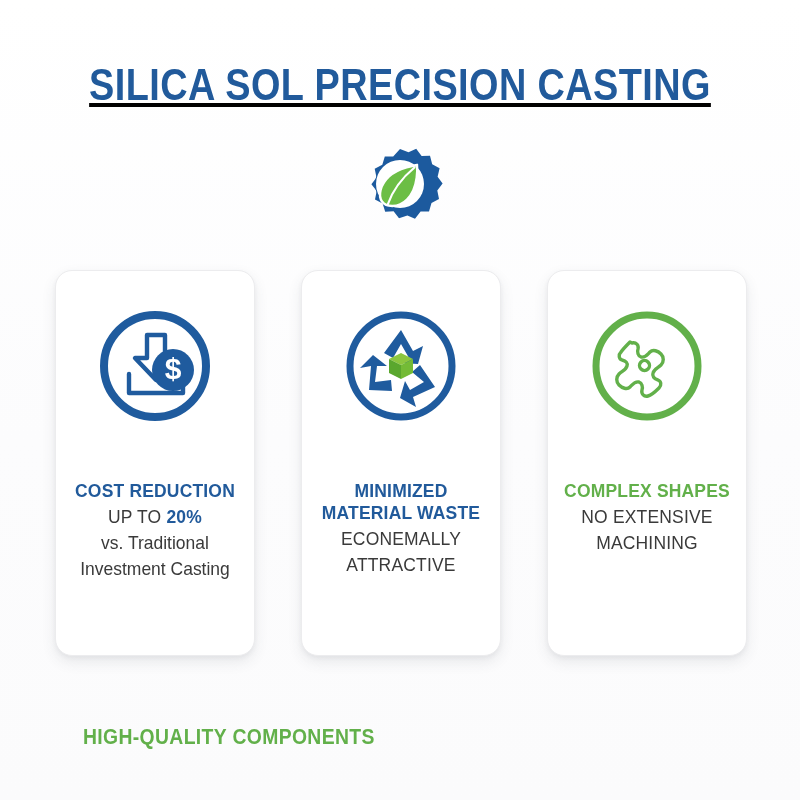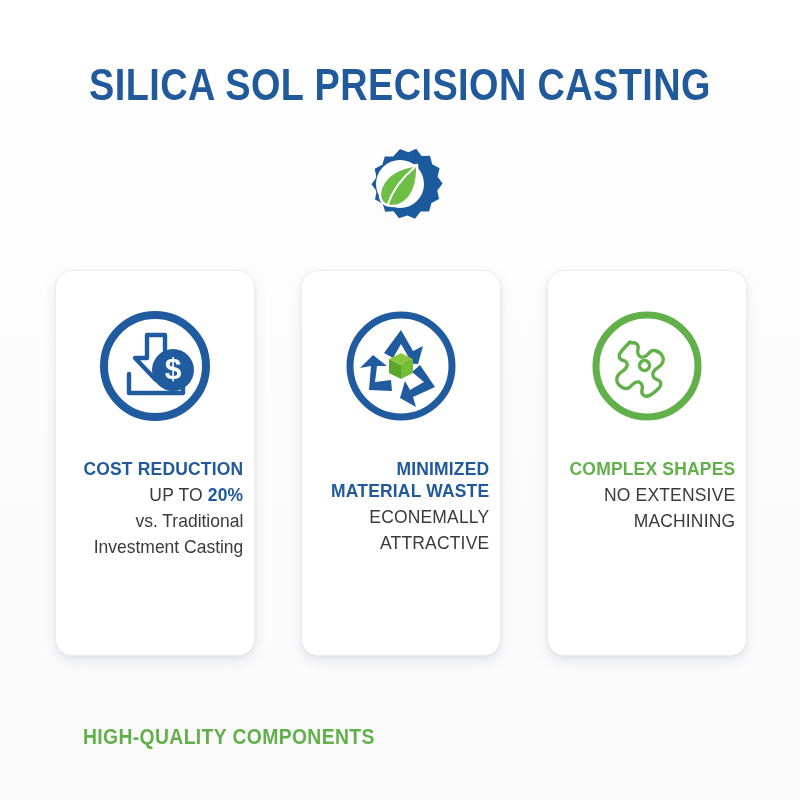--- a/index.html
+++ b/index.html
@@ -12,21 +12,21 @@
   }
   .page{
     width:800px;height:800px;
     position:relative;
     background:linear-gradient(180deg,#ffffff 0%,#fcfcfd 55%,#fbfbfc 100%);
     box-sizing:border-box;
   }
 
   
   .header{
-    position:absolute;top:62px;left:0;width:800px;text-align:center;
+    position:absolute;top:62px;left:0;width:800px;text-align:center;text-decoration:underline;
   }
   .title{
     font-family:"Liberation Sans Narrow","Liberation Sans", sans-serif;
     font-weight:700;
     font-size:44px;
     letter-spacing:0.5px;
     color:#215a9b;
     transform:scaleX(0.86);
     transform-origin:center;
     white-space:nowrap;
@@ -51,23 +51,23 @@
     background:#ffffff;
     border-radius:17px;
     border:1px solid #ececee;
     box-shadow:0 6px 14px rgba(60,64,80,0.10),0 2px 4px rgba(60,64,80,0.05);
     box-sizing:border-box;
     display:flex;flex-direction:column;align-items:center;
     padding-top:33px;
   }
   .card-icon{width:124px;height:124px;display:block;}
   .card-text{
-    margin-top:30px;
+    margin-top:52px;
     width:192px;
-    text-align:right;
+    text-align:center;
   }
   .card-head{
     font-family:"Liberation Sans Narrow","Liberation Sans", sans-serif;
     font-weight:700;
     font-size:19px;
     line-height:1.16;
     letter-spacing:0.2px;
     transform:scaleX(0.92);
     white-space:nowrap;
   }

